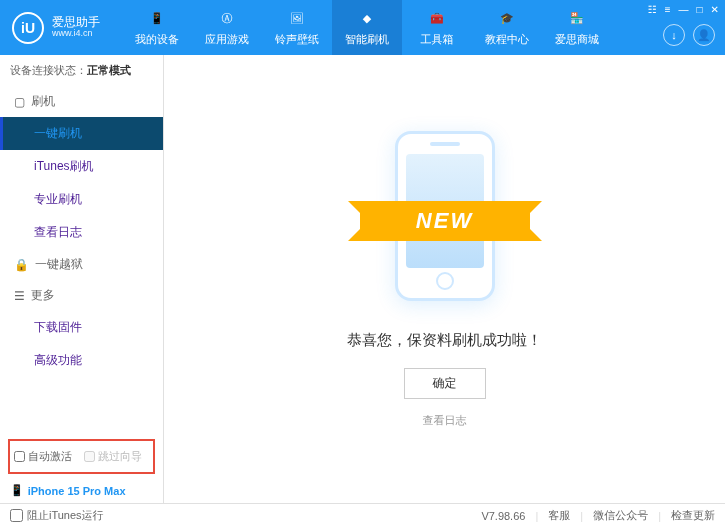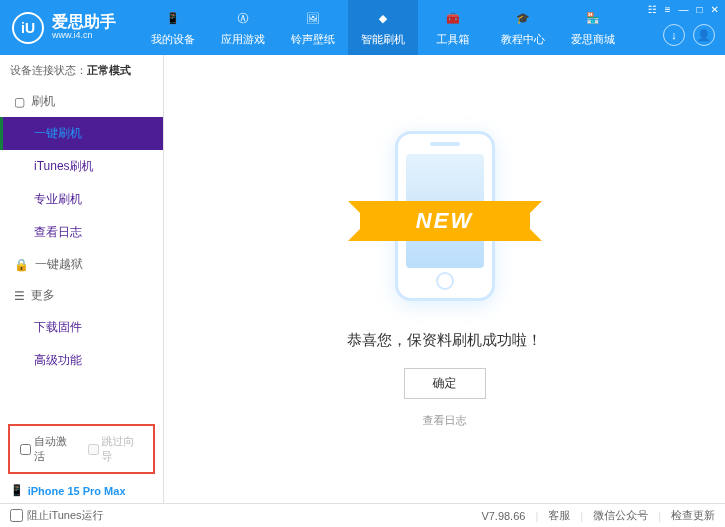--- a/index.html
+++ b/index.html
@@ -1,40 +1,40 @@
 <!DOCTYPE html>
 <html><head>
 <meta charset="utf-8">
 <style>
 * { margin: 0; padding: 0; box-sizing: border-box; font-family: "Microsoft YaHei", sans-serif; }
 body { width: 725px; height: 527px; overflow: hidden; background: #fff; }
 .header { height: 55px; background: #2196f3; display: flex; align-items: center; color: #fff; position: relative; }
 .logo-wrap { display: flex; align-items: center; padding: 0 12px; }
 .logo-circle { width: 32px; height: 32px; border: 2px solid #fff; border-radius: 50%; display: flex; align-items: center; justify-content: center; font-weight: bold; font-size: 14px; }
 .logo-txt { margin-left: 8px; }
-.logo-title { font-size: 16px; font-weight: bold; line-height: 1; }
+.logo-title { font-size: 12px; font-weight: normal; line-height: 1; }
 .logo-sub { font-size: 9px; opacity: 0.9; line-height: 1.2; }
 .navs { display: flex; height: 100%; margin-left: 10px; }
 .nav { width: 70px; display: flex; flex-direction: column; align-items: center; justify-content: center; font-size: 11px; cursor: pointer; position: relative; }
 .nav.active { background: #1a7fd6; }
 .nav-icon { width: 20px; height: 20px; margin-bottom: 3px; display: flex; align-items: center; justify-content: center; }
 .hdr-right { position: absolute; top: 4px; right: 6px; display: flex; gap: 8px; font-size: 10px; }
 .hdr-circ { position: absolute; right: 10px; top: 24px; display: flex; gap: 8px; }
 .circ-btn { width: 22px; height: 22px; border: 1.5px solid rgba(255,255,255,0.7); border-radius: 50%; display: flex; align-items: center; justify-content: center; cursor: pointer; font-size: 11px; }
 .body { display: flex; height: 448px; }
 .sidebar { width: 164px; border-right: 1px solid #e0e0e0; display: flex; flex-direction: column; font-size: 12px; color: #555; }
 .dev-status { padding: 8px 10px; font-size: 11px; color: #666; }
 .dev-status b { color: #333; }
 .side-group { padding: 7px 14px; display: flex; align-items: center; gap: 6px; cursor: pointer; }
 .side-group.hdr { font-weight: normal; color: #666; }
 .side-item { padding: 8px 14px 8px 34px; cursor: pointer; color: #4c1d95; }
-.side-item.active { background: #4c1d95; color: #2196f3; border-left: 3px solid #15803d; padding-left: 31px; }
+.side-item.active { background: #0c4a6e; color: #2196f3; border-left: 3px solid #1d4ed8; padding-left: 31px; }
 .side-item.boxed { background: #f0f0f0; margin: 2px 14px 2px 34px; padding: 6px 8px; text-align: center; line-height: 1.3; font-size: 11px; }
 .lock-ico { color: #bbb; }
-.checks { padding: 8px 10px; border: 2px solid #e74c3c; margin: 4px 8px; display: flex; gap: 12px; font-size: 11px; color: #666; }
+.checks { padding: 8px 4px; border: 2px solid #e74c3c; margin: 4px 8px; display: flex; gap: 12px; font-size: 11px; color: #666; }
 .checks label { display: flex; align-items: center; gap: 3px; cursor: pointer; }
 .checks input { width: 11px; height: 11px; }
 .checks .dis { color: #bbb; }
 .device-info { padding: 6px 10px; font-size: 11px; }
 .dev-name { color: #2196f3; font-weight: bold; display: flex; align-items: center; gap: 4px; }
 .main { flex: 1; display: flex; flex-direction: column; align-items: center; justify-content: center; background: #fff; }
 .illus { width: 130px; height: 180px; position: relative; }
 .phone { width: 100px; height: 170px; background: #fff; border: 3px solid #cfe8ff; border-radius: 16px; margin: 0 auto; position: relative; box-shadow: 0 4px 20px rgba(33,150,243,0.15); }
 .phone::before { content: ""; position: absolute; top: 8px; left: 50%; transform: translateX(-50%); width: 30px; height: 4px; background: #cfe8ff; border-radius: 2px; }
 .phone::after { content: ""; position: absolute; bottom: 8px; left: 50%; transform: translateX(-50%); width: 14px; height: 14px; border: 2px solid #cfe8ff; border-radius: 50%; }

